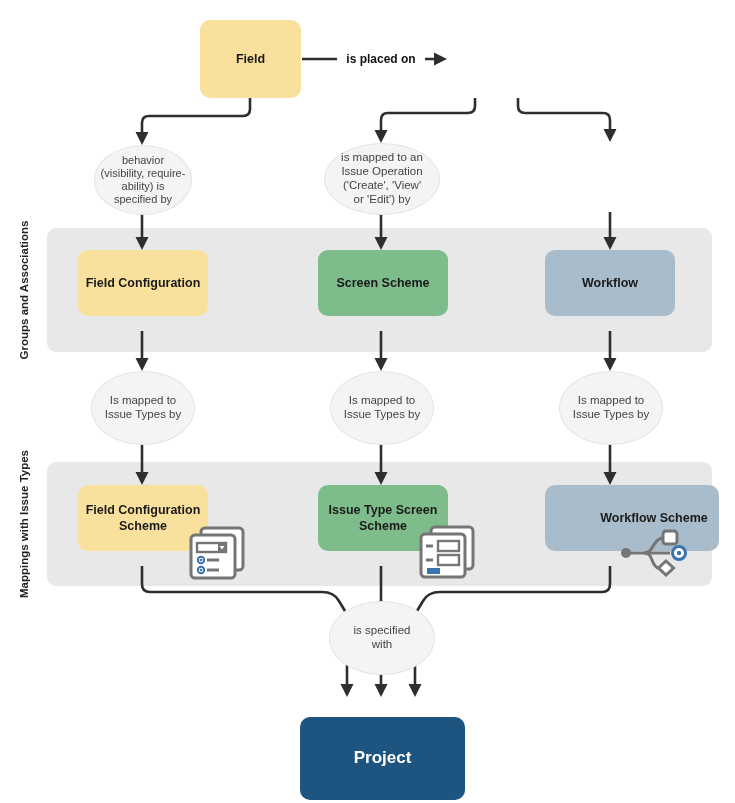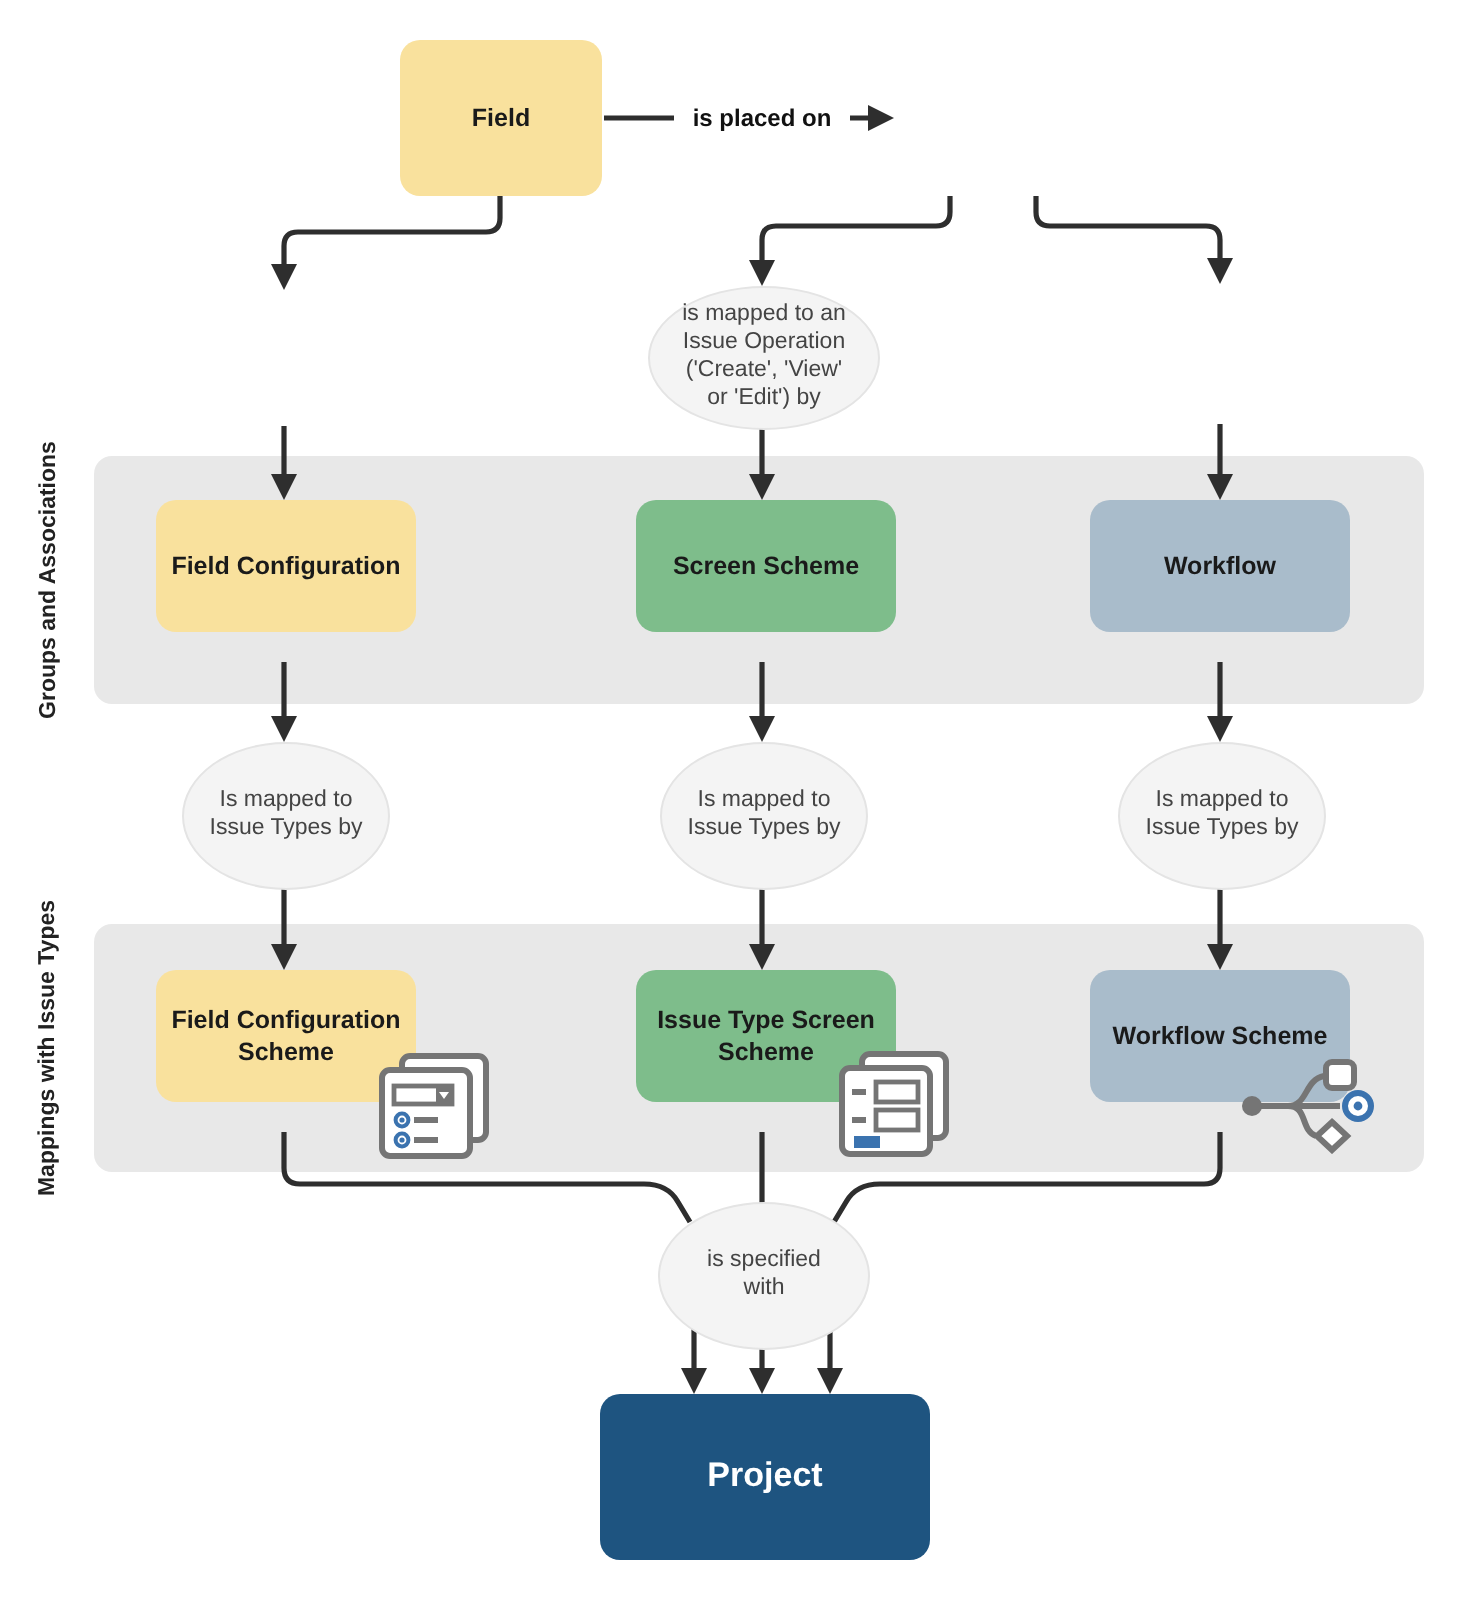--- a/index.html
+++ b/index.html
@@ -19,21 +19,21 @@
   .node {
     position:absolute; z-index:2;
     display:flex; align-items:center; justify-content:center;
     text-align:center; border-radius:10px;
     font-weight:bold; font-size:12.5px; line-height:1.3;
     color:var(--text); white-space:pre-line;
   }
   .n-yellow  { background:var(--yellow); }
   .n-green   { background:var(--green); }
   .n-slate   { background:var(--slate); }
-  .n-project { background:var(--project); color:#ffffff; font-size:17px; }
+  .n-project { background:var(--project); color:#ffffff; font-size:17px;margin-top:20px; }
   .box-sm { width:101px; height:78px; top:20px; }
   .box-md { width:130px; height:66px; }
   .row1 { top:250px; }
   .row2 { top:485px; }
   .ellipse {
     position:absolute; z-index:2;
     display:flex; align-items:center; justify-content:center;
     text-align:center; border-radius:50%;
     background:var(--ellipse); border:1px solid var(--ellipse_border);
     color:#444444; font-size:11.5px; line-height:1.2; white-space:pre-line;
@@ -117,41 +117,45 @@
   <div class="vlabel" style="top:228px; height:124px;">
     <span>Groups and Associations</span>
   </div>
   <div class="vlabel" style="top:462px; height:124px;">
     <span>Mappings with Issue Types</span>
   </div>
 
   <div class="node n-yellow box-sm" style="left:200px;">Field</div>
   <div class="edge-label" style="left:337px; top:48px; width:88px; height:22px;">is placed on</div>
 
+  <div class="ellipse" style="left:94px; top:145px; width:96px; height:68px; font-size:11px;">behavior
+(visibility, require-
+ability) is
+specified by</div>
   <div class="ellipse" style="left:324px; top:143px; width:114px; height:70px;">is mapped to an
 Issue Operation
 ('Create', 'View'
 or 'Edit') by</div>
 
   <div class="node n-yellow box-md row1" style="left:78px;">Field Configuration</div>
   <div class="node n-green box-md row1" style="left:318px;">Screen Scheme</div>
   <div class="node n-slate box-md row1" style="left:545px;">Workflow</div>
 
   <div class="ellipse" style="left:91px; top:371px; width:102px; height:72px;">Is mapped to
 Issue Types by</div>
   <div class="ellipse" style="left:330px; top:371px; width:102px; height:72px;">Is mapped to
 Issue Types by</div>
   <div class="ellipse" style="left:559px; top:371px; width:102px; height:72px;">Is mapped to
 Issue Types by</div>
 
   <div class="node n-yellow box-md row2" style="left:78px;">Field Configuration
 Scheme</div>
   <div class="node n-green box-md row2" style="left:318px;">Issue Type Screen
 Scheme</div>
-  <div class="node n-slate box-md row2" style="left:545px;">Workflow Scheme</div>
+  <div class="node n-slate box-md row2" style="left:545px;padding-left:44px;">Workflow Scheme</div>
 
   <svg class="icon" style="left:188px; top:526px;" width="60" height="56" viewBox="0 0 60 56">
     <rect class="pg" x="13" y="2" width="42" height="42" rx="4"></rect>
     <rect class="pg" x="3" y="9" width="44" height="43" rx="4"></rect>
     <rect class="bar" x="9" y="17" width="29" height="9"></rect>
     <rect class="gray-f" x="30" y="17" width="8" height="9"></rect>
     <polygon fill="#ffffff" points="31.5,20 36.5,20 34,23.5"></polygon>
     <circle class="blue-s" cx="13" cy="34" r="3.2" stroke-width="2"></circle>
     <circle class="blue-f" cx="13" cy="34" r="1.3"></circle>
     <line class="ln" x1="19" y1="34" x2="31" y2="34"></line>

